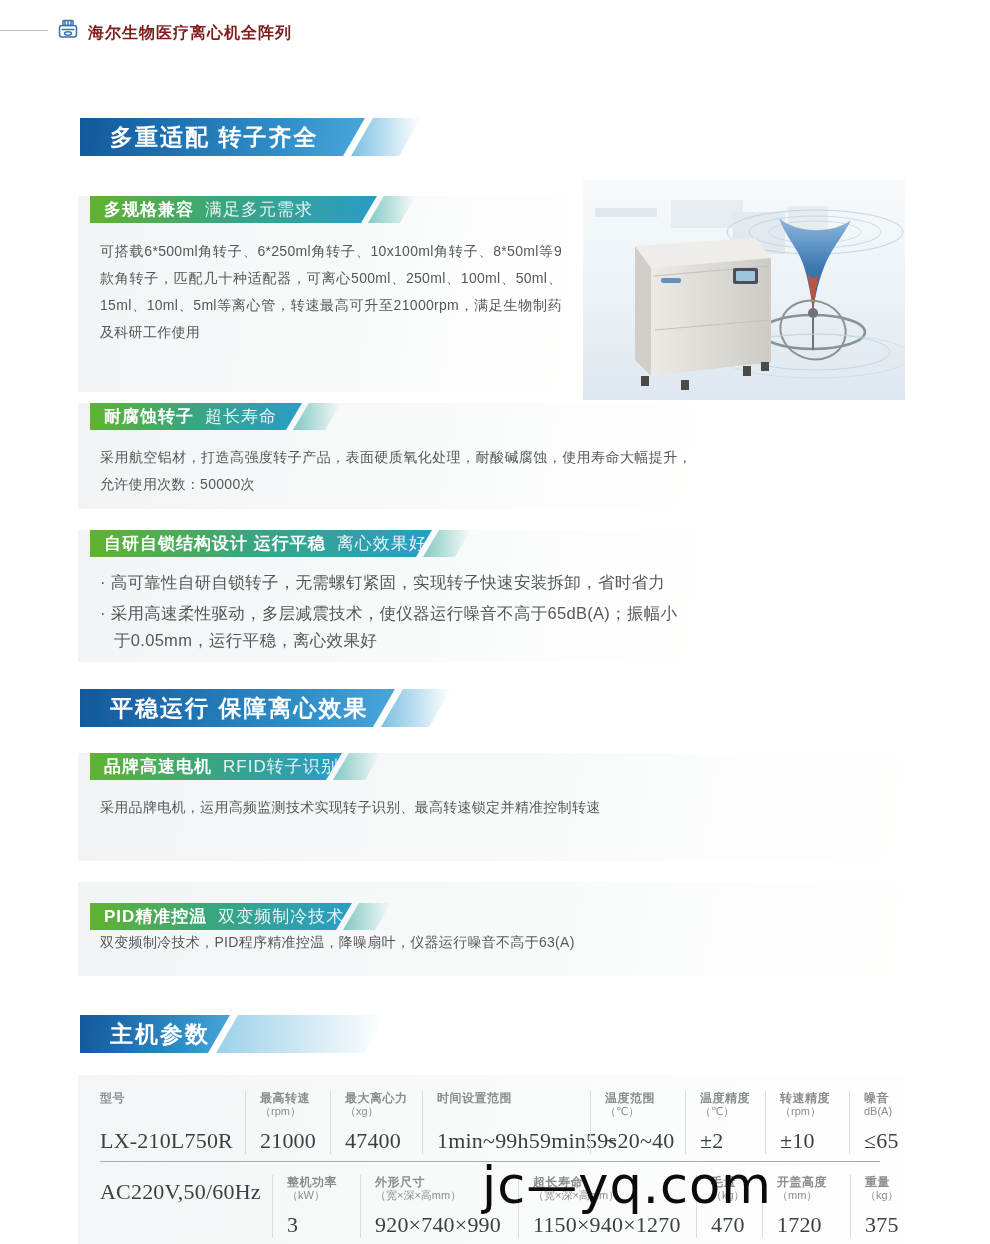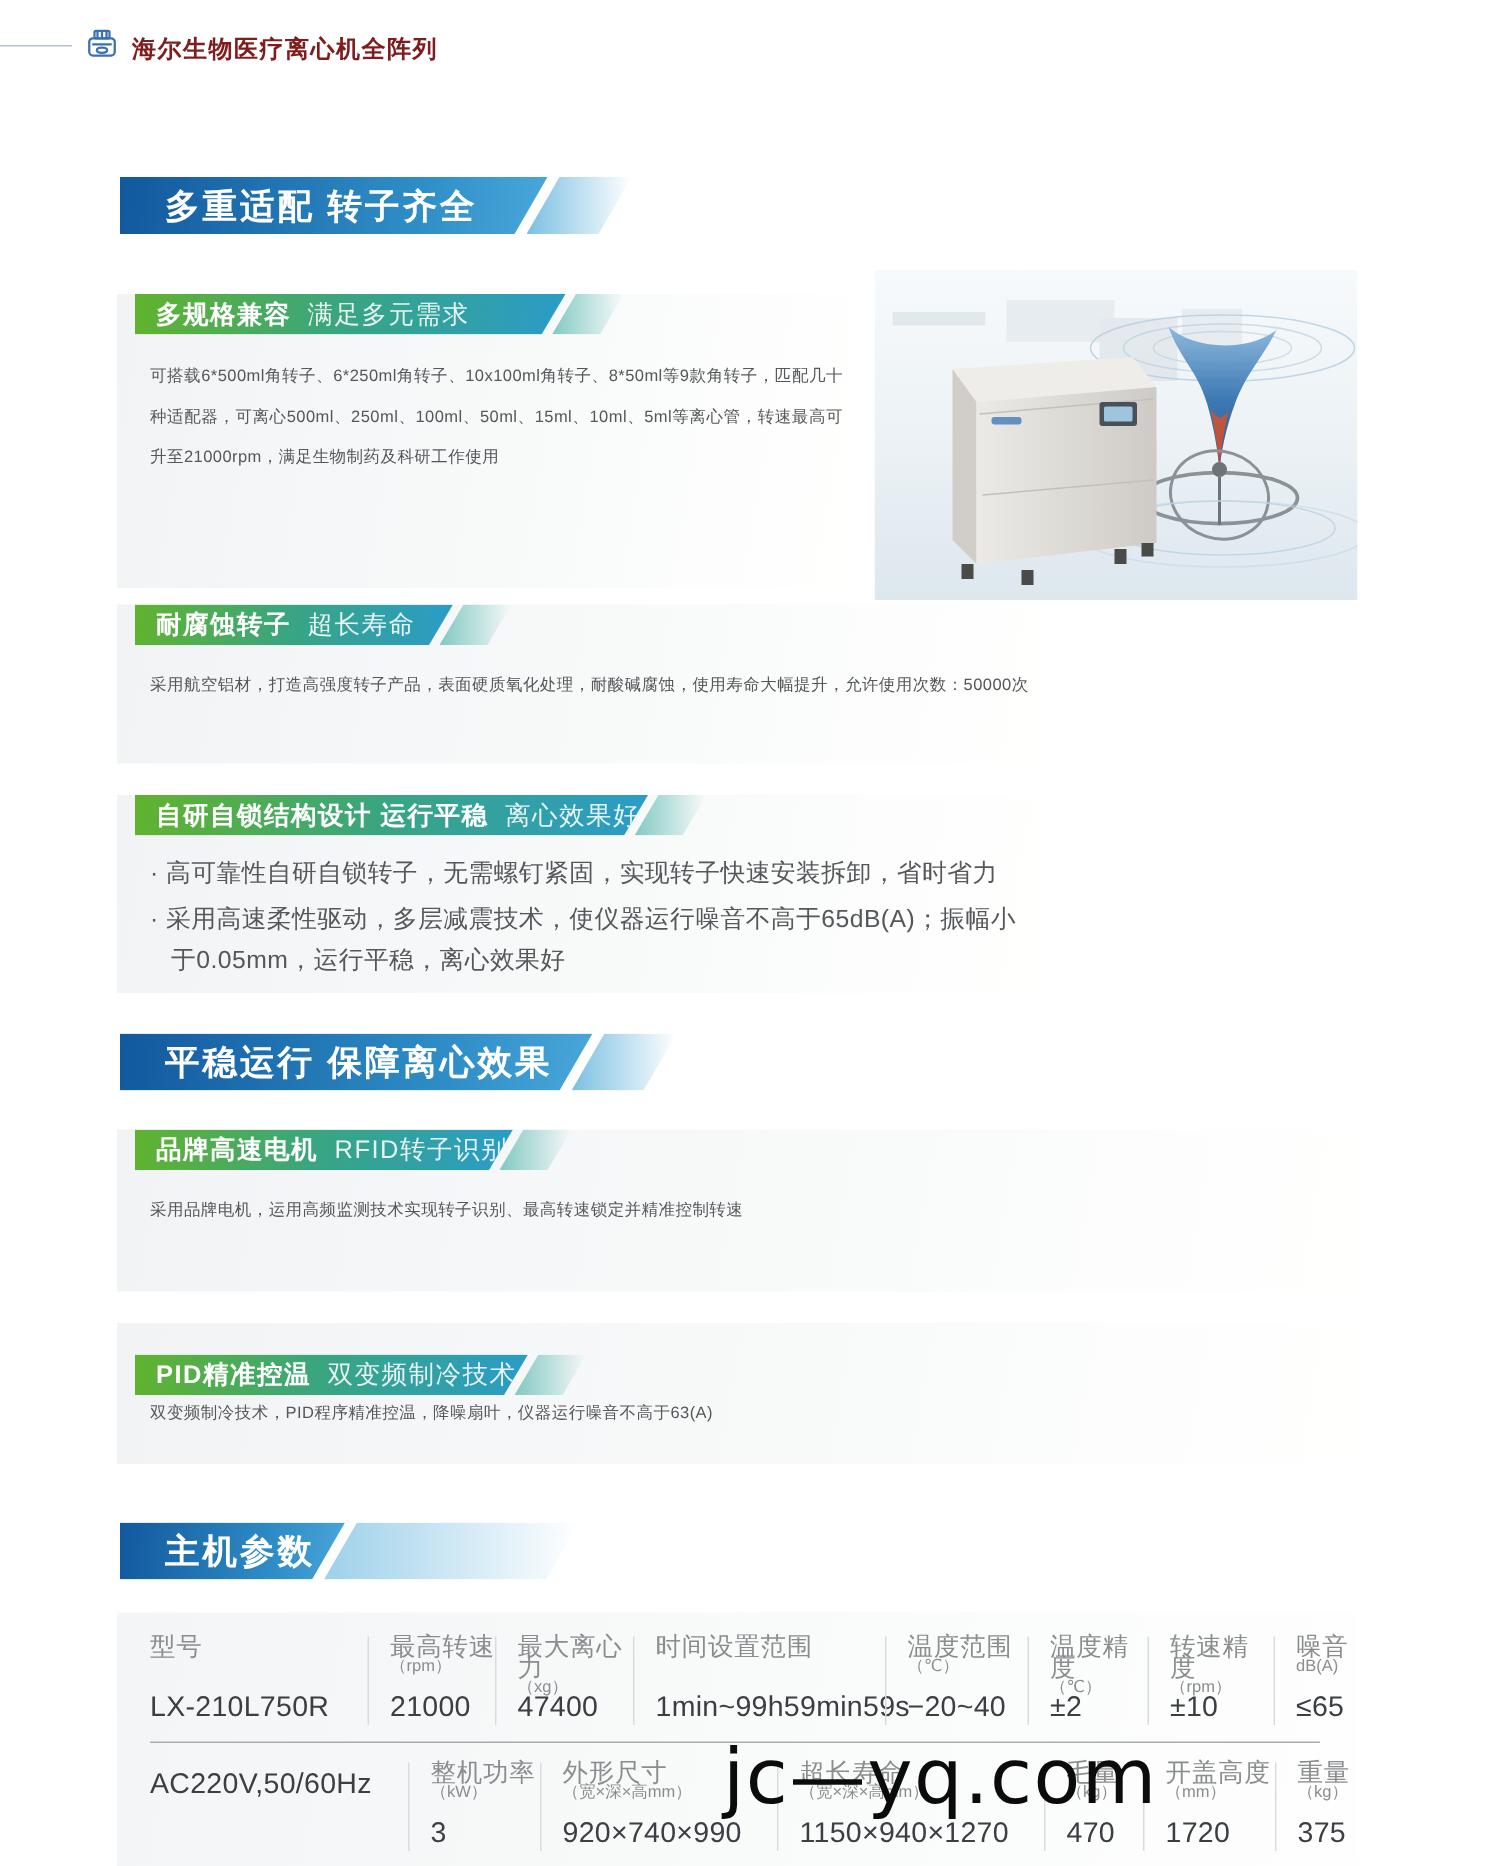--- a/index.html
+++ b/index.html
@@ -37,36 +37,36 @@
   }
   .gbanner .b{color:#fff;font-weight:bold;font-size:17px;letter-spacing:1px;white-space:nowrap;}
   .gbanner .l{color:rgba(255,255,255,.88);font-size:17px;letter-spacing:1px;margin-left:11px;white-space:nowrap;}
   .gbanner .tail{
     position:absolute;top:0;left:calc(100% - 9px);width:48px;height:100%;
     clip-path:polygon(16px 0,100% 0,calc(100% - 16px) 100%,0 100%);
     background:linear-gradient(to right,rgba(90,185,175,.75),rgba(190,228,238,0));
   }
   
   .panel{background:linear-gradient(100deg,#f1f3f5 0%,#f8fafa 55%,#fffffe 100%);}
-  .para{font-size:11px;color:#55575a;line-height:27px;letter-spacing:.3px;text-align:justify;}
+  .para{font-size:14px;color:#55575a;line-height:27px;letter-spacing:.3px;text-align:justify;}
   .bullets{font-size:16.5px;color:#55575a;line-height:27px;letter-spacing:.3px;}
   .bullet{padding-left:14px;text-indent:-14px;margin-bottom:4px;}
   .bullet::before{content:"· ";}
   
   .spec-panel{background:linear-gradient(100deg,#f3f5f6 0%,#fafbfb 60%,#fefefe 100%);}
   .spec-row{position:absolute;left:0;right:0;display:flex;padding-left:22px;}
   .spec-row.r0{top:16px;}
   .spec-row.r1{top:100px;}
   .spec-divider{position:absolute;top:86px;left:22px;right:25px;height:1px;background:#a9abae;}
   .spec-col{box-sizing:border-box;padding-left:14px;border-left:1px solid #d9dbdd;}
   .spec-col.first{padding-left:0;border-left:none;}
   .spec-labwrap{height:33px;}
-  .spec-label{font-size:17px;color:#8a8c8e;line-height:14px;letter-spacing:.5px;}
+  .spec-label{font-size:12px;color:#8a8c8e;line-height:14px;letter-spacing:.5px;font-weight:bold;}
   .spec-unit{font-size:11px;color:#8a8c8e;line-height:13px;}
-  .spec-value{font-size:19px;color:#3b3e42;margin-top:4px;letter-spacing:.2px;white-space:nowrap;}
+  .spec-value{font-size:22px;color:#3b3e42;margin-top:4px;letter-spacing:.2px;white-space:nowrap;font-family:Liberation Serif, serif;}
   
   .watermark{
     left:482px;top:1156px;font-size:51px;color:#0b0b0b;z-index:20;
     font-family:"DejaVu Sans",sans-serif;letter-spacing:1px;white-space:nowrap;
   }
   
   .product{left:583px;top:180px;width:322px;height:220px;}
 </style>
 </head>
 <body>

